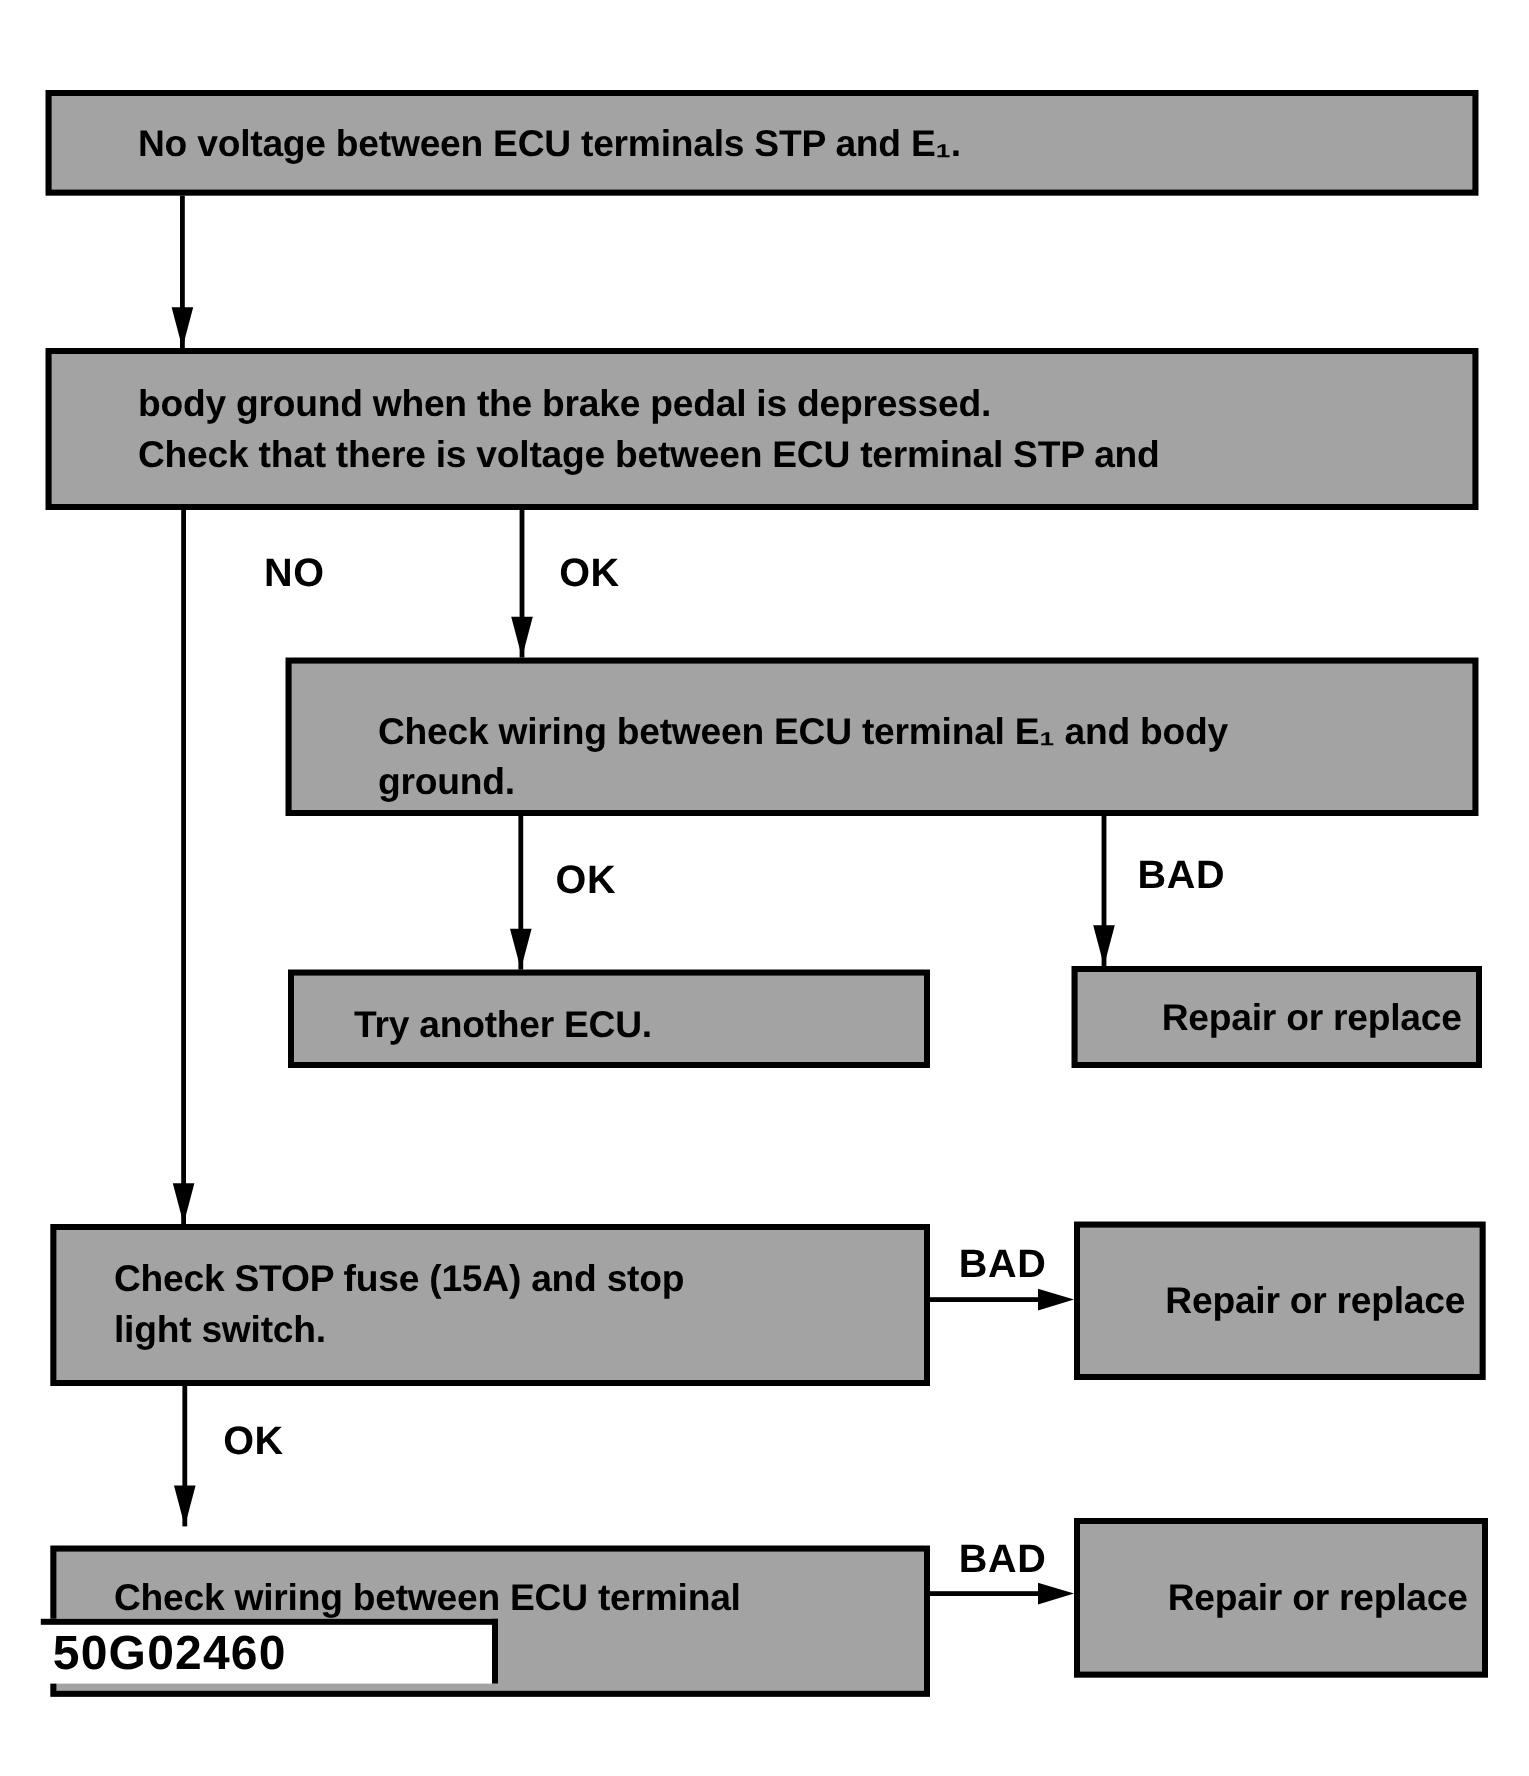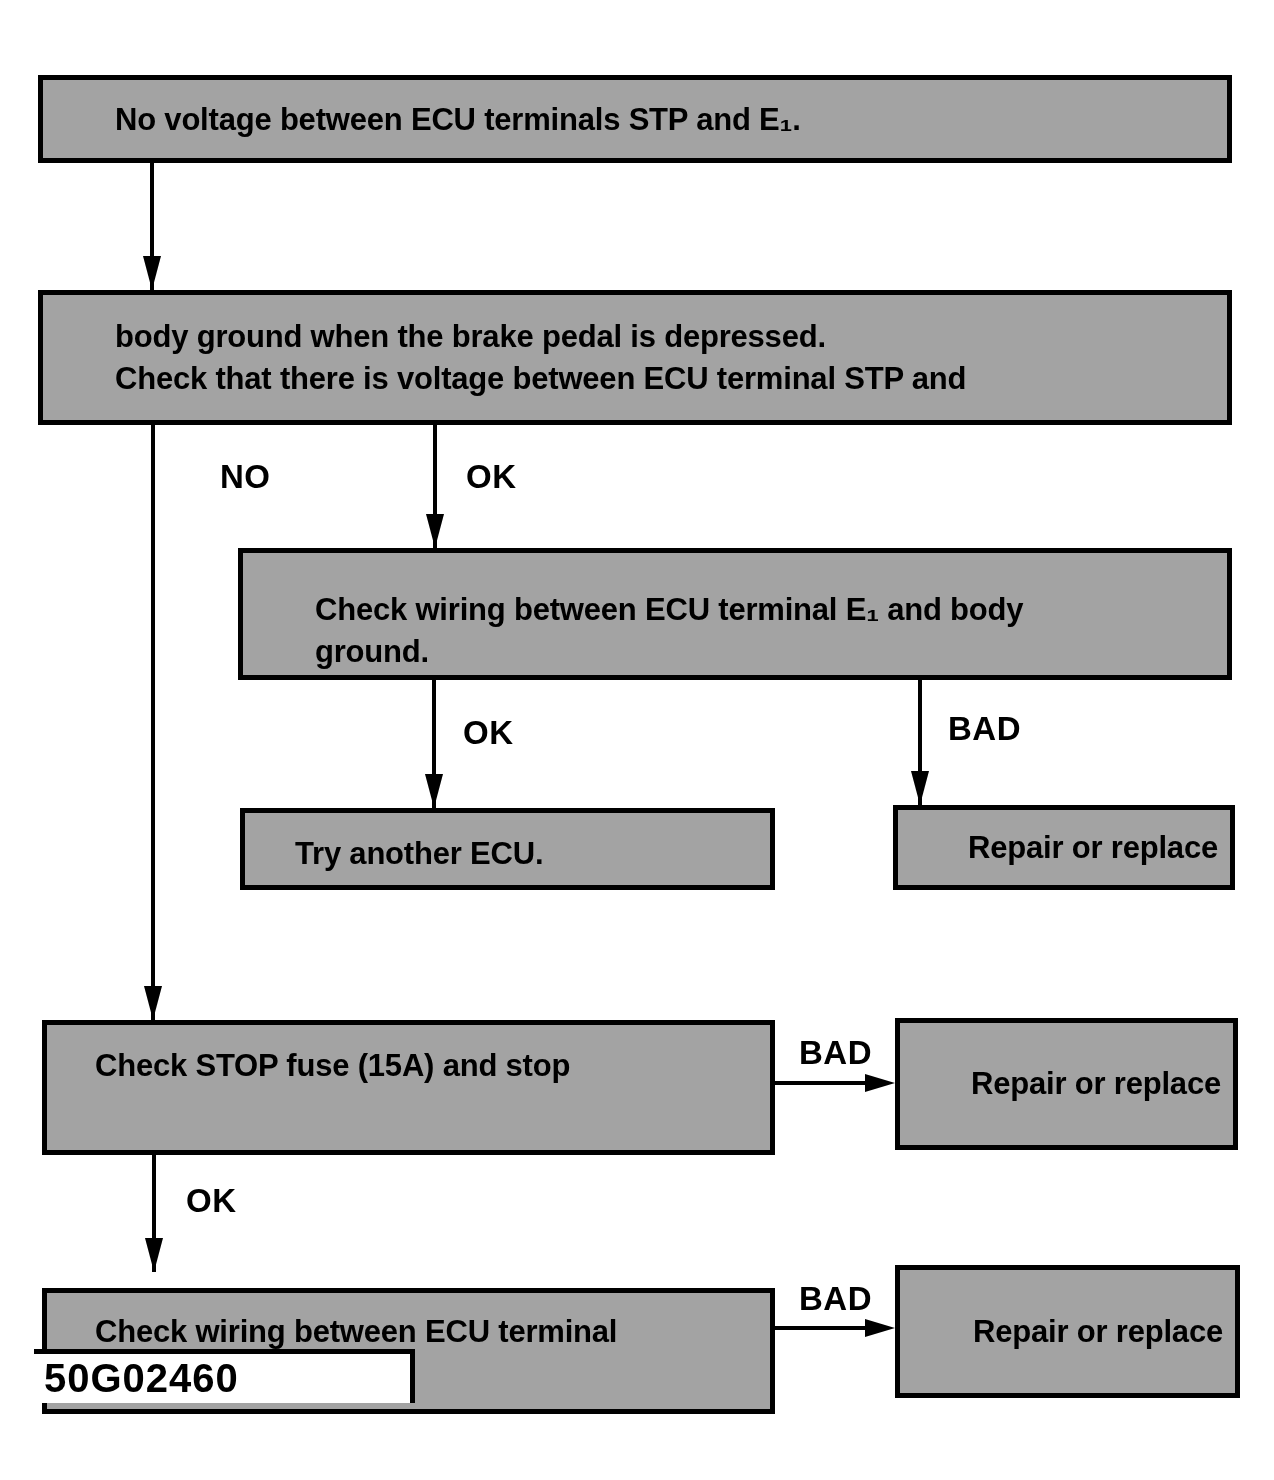--- a/index.html
+++ b/index.html
@@ -132,20 +132,21 @@
   <div class="node" id="n4">
     <div class="tline">Try another ECU.</div>
   </div>
 
   <div class="node center" id="n5">
     <div class="tline">Repair or replace</div>
   </div>
 
   <div class="node" id="n6">
     <div class="tline">Check STOP fuse (15A) and stop</div>
+    <div class="tline">light switch.</div>
   </div>
 
   <div class="node center" id="n7">
     <div class="tline">Repair or replace</div>
   </div>
 
   <div class="node" id="n8">
     <div class="tline">Check wiring between ECU terminal</div>
   </div>
 

